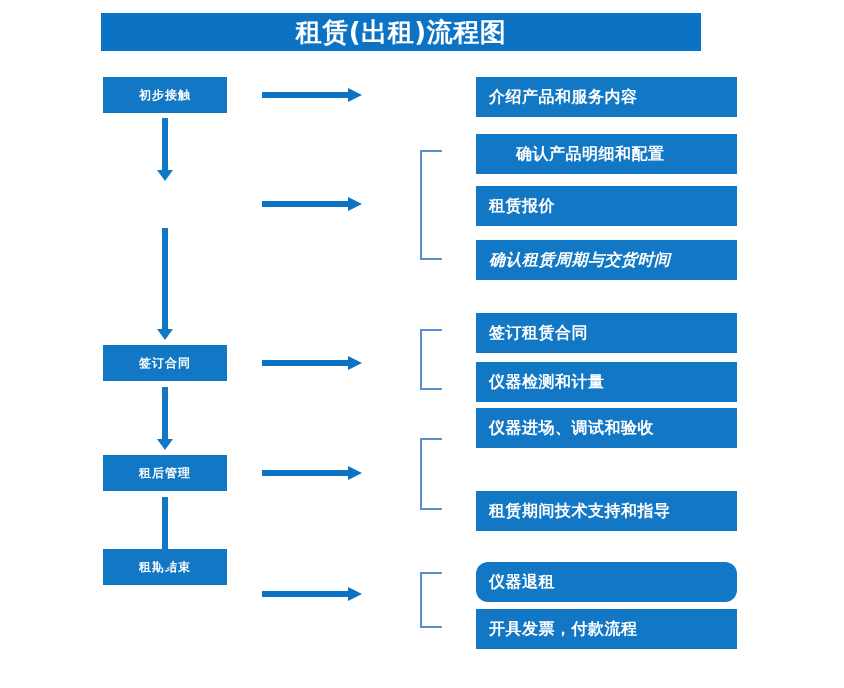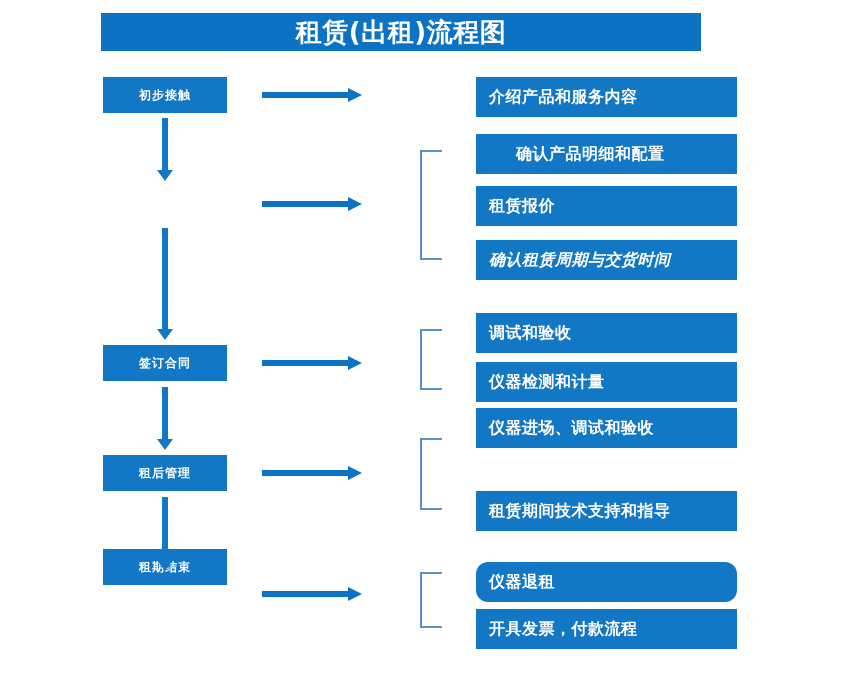--- a/index.html
+++ b/index.html
@@ -200,21 +200,21 @@
   <div class="bracket" style="top:572px; height:56px;"></div>
 
   <div class="detail-box" style="top:77px;">介绍产品和服务内容</div>
 
   <div class="detail-box" style="top:134px;padding-left:40px;">确认产品明细和配置</div>
 
   <div class="detail-box" style="top:186px;">租赁报价</div>
 
   <div class="detail-box" style="top:240px;font-style:italic;">确认租赁周期与交货时间</div>
 
-  <div class="detail-box" style="top:313px;">调试和验收</div>
+  <div class="detail-box" style="top:313px;">签订租赁合同</div>
 
   <div class="detail-box" style="top:362px;">仪器检测和计量</div>
 
   <div class="detail-box" style="top:408px;">仪器进场、调试和验收</div>
 
   <div class="detail-box" style="top:491px;text-align:right;">租赁期间技术支持和指导</div>
 
   <div class="detail-box" style="top:562px;border-radius:12px;">仪器退租</div>
 
   <div class="detail-box" style="top:609px;">开具发票，付款流程</div>

